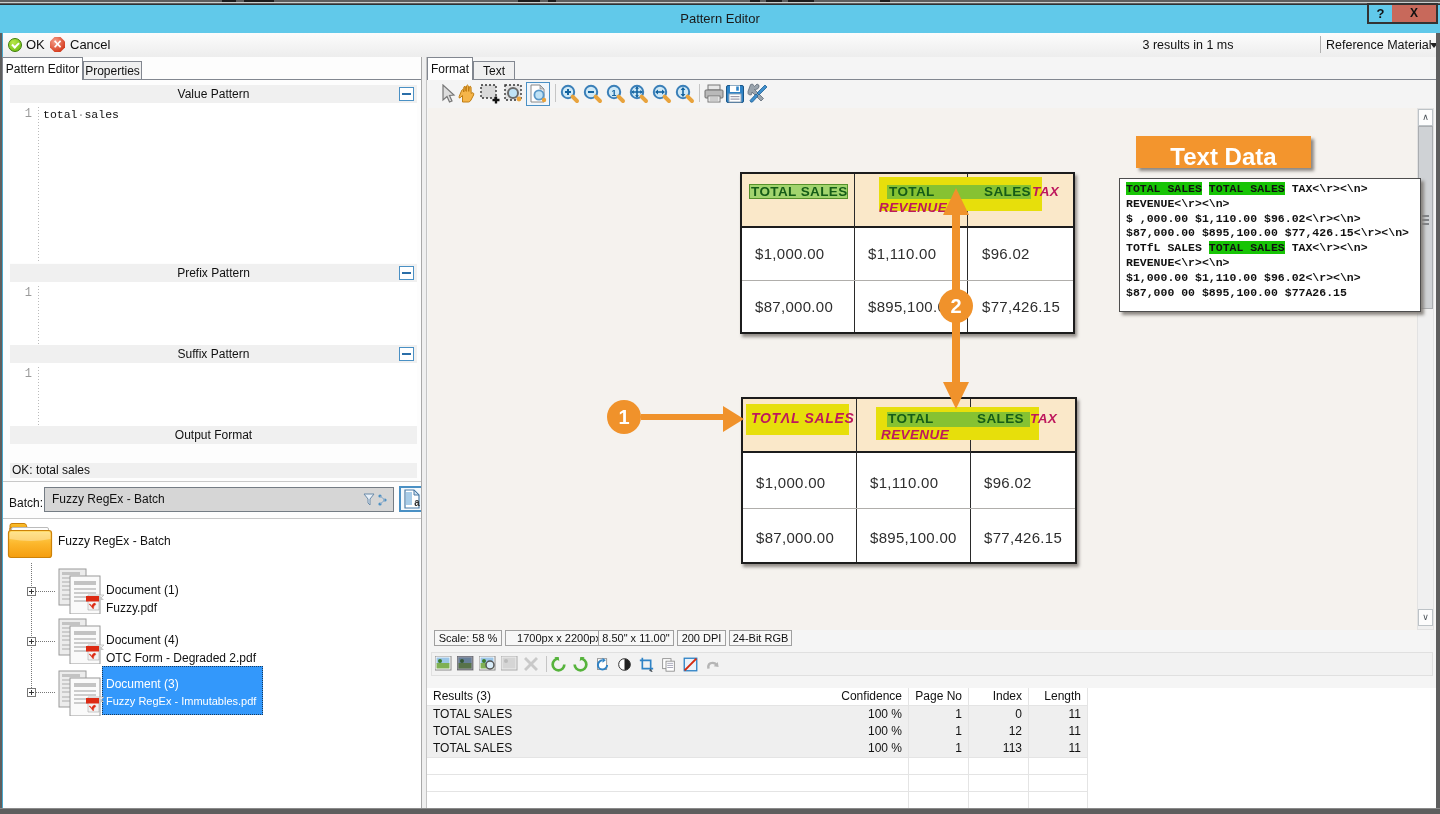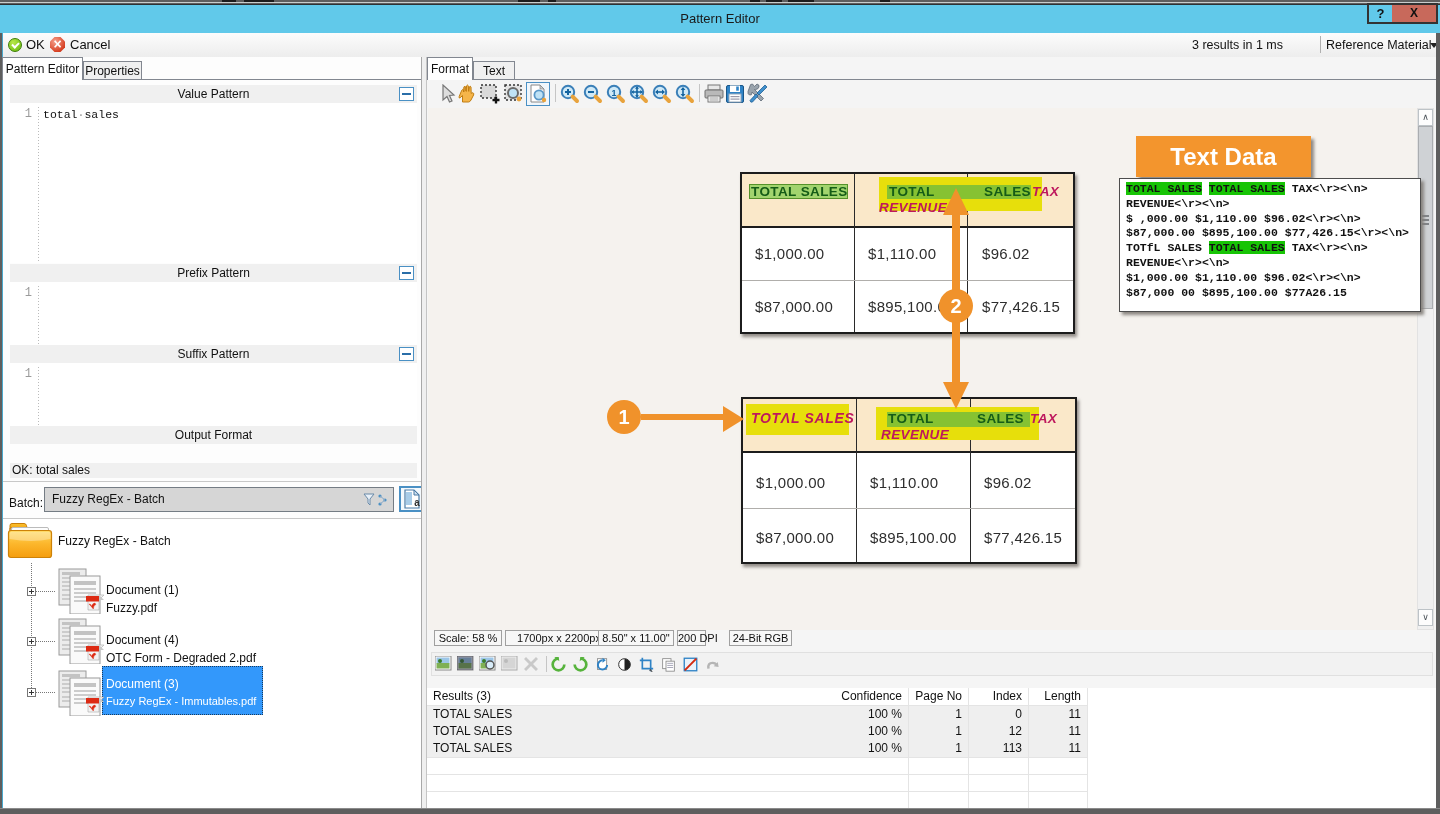--- a/index.html
+++ b/index.html
@@ -19,21 +19,21 @@
 .okico{left:6px;top:5px;width:14px;height:14px;border-radius:50%;
   background:radial-gradient(circle at 35% 30%,#b8e84a,#64b80a);border:1px solid #3c7d06;box-sizing:border-box;}
 .okico:after{content:"";position:absolute;left:3px;top:3px;width:5px;height:3px;
   border-left:2px solid #fff;border-bottom:2px solid #fff;transform:rotate(-45deg);}
 #oktext{left:24px;top:4px;font-size:13px;color:#111;}
 .cancelico{left:48px;top:4px;width:15px;height:15px;
   background:radial-gradient(circle at 35% 30%,#f5a08c,#d84326 70%,#b52a10);
   clip-path:polygon(30% 0,70% 0,100% 30%,100% 70%,70% 100%,30% 100%,0 70%,0 30%);}
 .cancelico:after{content:"\00d7";position:absolute;left:0;top:-1px;width:15px;color:#fff;font-weight:bold;font-size:14px;text-align:center;}
 #canceltext{left:68px;top:4px;font-size:13px;color:#111;}
-#resulttext{left:1190px;top:5px;width:120px;text-align:left;font-size:12.5px;color:#111;}
+#resulttext{left:1126px;top:5px;width:120px;text-align:center;font-size:12.5px;color:#111;}
 #refsep{left:1318px;top:3px;width:1px;height:17px;background:#b0b0b0;}
 #refmat{left:1324px;top:5px;font-size:12.5px;color:#111;}
 #refarrow{left:1428px;top:10px;width:0;height:0;border-left:4px solid transparent;border-right:4px solid transparent;border-top:5px solid #222;}
 #leftedge{left:0;top:33px;width:3px;height:775px;background:linear-gradient(90deg,#5e5e5e 0 2px,#4aa8cc 2px 3px);}
 #rightedge{left:1436px;top:33px;width:4px;height:775px;background:#5e5e5e;}
 #bottombar{left:0;top:808px;width:1440px;height:6px;background:#5e5e5e;border-top:1px solid #8a8a8a;}
 
 #lp{left:2px;top:57px;width:419px;height:751px;background:#fdfdfd;}
 .tab{position:absolute;box-sizing:border-box;font-size:12px;color:#111;text-align:center;}
 #lptab1{left:0px;top:0px;width:81px;height:23px;background:#fff;border:1px solid #828790;border-bottom:none;line-height:22px;z-index:2;}
@@ -105,21 +105,21 @@
 .hl-lgreen{position:absolute;background:#a2d46e;border:1px solid #55922a;box-sizing:border-box;}
 .htext{position:absolute;font-weight:bold;font-size:13.5px;letter-spacing:.4px;white-space:nowrap;}
 .dkgreen{color:#155c17;}
 .blk{color:#be185d;font-style:italic;}
 
 .ocirc{position:absolute;width:34px;height:34px;border-radius:50%;background:#f0922b;
   color:#fff;font-weight:bold;font-size:20px;text-align:center;line-height:34px;}
 .oshaft{position:absolute;background:#f0922b;}
 .otri{position:absolute;width:0;height:0;}
 
-#tdbanner{left:709px;top:79px;width:175px;height:41px;background:#f3952d;box-shadow:3px 3px 3px rgba(130,125,120,.9);
+#tdbanner{left:709px;top:79px;width:175px;height:32px;background:#f3952d;box-shadow:3px 3px 3px rgba(130,125,120,.9);
   color:#fff;font-weight:bold;font-size:24px;text-align:center;line-height:41px;}
 #tdbox{left:692px;top:121px;width:302px;height:134px;background:#fff;border:1px solid #4d4d4d;
   box-shadow:3px 3px 3px rgba(130,125,120,.9);box-sizing:border-box;
   font-family:"Liberation Mono",monospace;font-size:11.5px;font-weight:bold;color:#111;
   line-height:14.8px;padding:3px 0 0 6px;white-space:pre;}
 .gh{background:#17c405;}
 </style>
 </head>
 <body>
 <svg width="0" height="0" style="position:absolute;">
@@ -408,21 +408,21 @@
 $ ,000.00 $1,110.00 $96.02&lt;\r&gt;&lt;\n&gt;
 $87,000.00 $895,100.00 $77,426.15&lt;\r&gt;&lt;\n&gt;
 TOTfL SALES <span class="gh">TOTAL SALES</span> TAX&lt;\r&gt;&lt;\n&gt;
 REVENUE&lt;\r&gt;&lt;\n&gt;
 $1,000.00 $1,110.00 $96.02&lt;\r&gt;&lt;\n&gt;
 $87,000 00 $895,100.00 $77A26.15</div>
   <div class="abs" id="statusrow">
     <div class="statbox" style="left:0px;width:68px;">Scale: 58 %</div>
     <div class="statbox" style="left:71px;width:108px;">1700px x 2200px</div>
     <div class="statbox" style="left:164px;width:76px;">8.50" x 11.00"</div>
-    <div class="statbox" style="left:243px;width:29px;">200 DPI</div>
+    <div class="statbox" style="left:243px;width:49px;">200 DPI</div>
     <div class="statbox" style="left:295px;width:63px;">24-Bit RGB</div>
   </div>
   <div class="abs" id="editbar">
     <svg class="abs" style="left:3px;top:3px;" width="17" height="15">
         <use href="#imgico"></use>
       </svg>
     <svg class="abs" style="left:25px;top:3px;" width="17" height="15">
         <use href="#imgico"></use>
         <rect x="0" y="0" width="16" height="14" fill="rgba(40,40,60,.45)"></rect>
       </svg>

